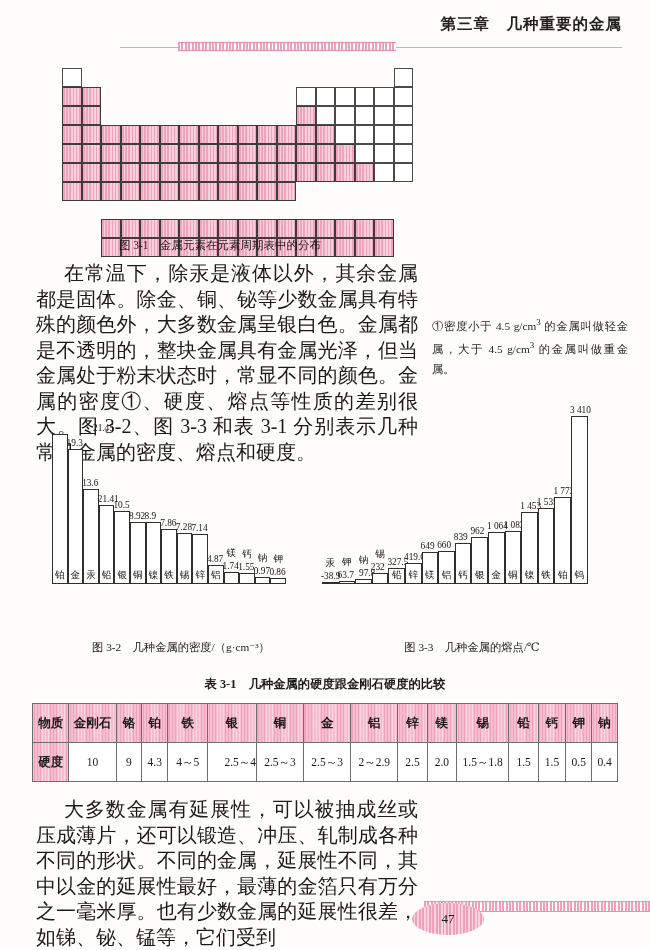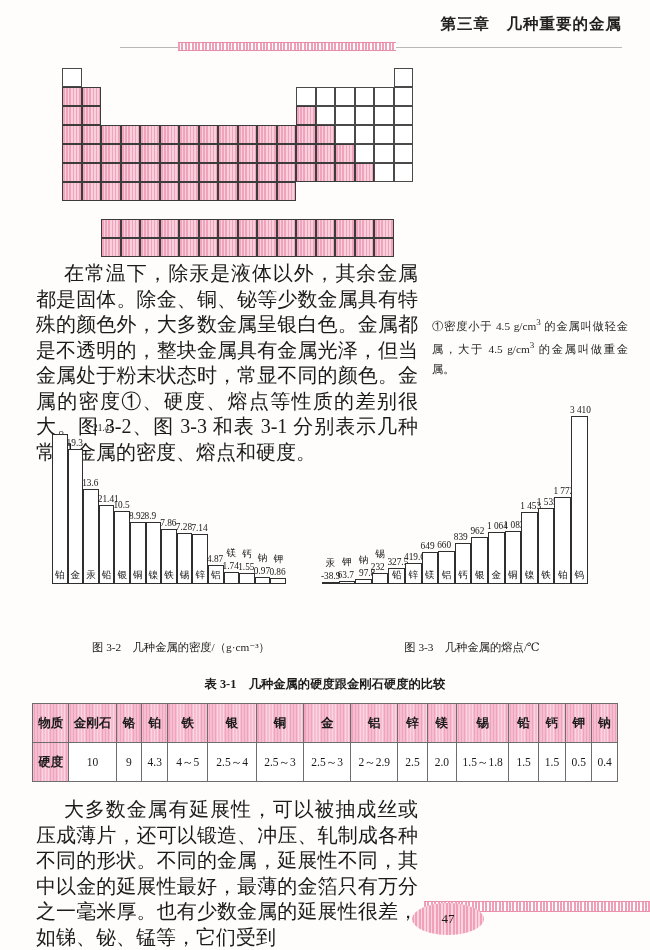--- a/index.html
+++ b/index.html
@@ -363,20 +363,21 @@
       <div class="pt-cell metal" style="left: 156px; top: 170px; width: 19.5px; height: 19px;"></div>
       <div class="pt-cell metal" style="left: 175.5px; top: 170px; width: 19.5px; height: 19px;"></div>
       <div class="pt-cell metal" style="left: 195px; top: 170px; width: 19.5px; height: 19px;"></div>
       <div class="pt-cell metal" style="left: 214.5px; top: 170px; width: 19.5px; height: 19px;"></div>
       <div class="pt-cell metal" style="left: 234px; top: 170px; width: 19.5px; height: 19px;"></div>
       <div class="pt-cell metal" style="left: 253.5px; top: 170px; width: 19.5px; height: 19px;"></div>
       <div class="pt-cell metal" style="left: 273px; top: 170px; width: 19.5px; height: 19px;"></div>
       <div class="pt-cell metal" style="left: 292.5px; top: 170px; width: 19.5px; height: 19px;"></div>
       <div class="pt-cell metal" style="left: 312px; top: 170px; width: 19.5px; height: 19px;"></div>
     </div>
+  <div class="fig-caption" id="cap-ptable">图 3-1　金属元素在元素周期表中的分布</div>
 
   <div class="body-para" id="para-1">在常温下，除汞是液体以外，其余金属都是固体。除金、铜、铋等少数金属具有特殊的颜色外，大多数金属呈银白色。金属都是不透明的，整块金属具有金属光泽，但当金属处于粉末状态时，常显不同的颜色。金属的密度①、硬度、熔点等性质的差别很大。图 3-2、图 3-3 和表 3-1 分别表示几种常见金属的密度、熔点和硬度。</div>
 
   <div class="footnote">
     <span>①</span><span>密度小于 4.5 g/cm</span><sup>3</sup><span> 的金属叫做轻金属，大于 4.5 g/cm</span><sup>3</sup><span> 的金属叫做重金属。</span>
   </div>
 
   <div class="chart" id="chart-density">
     <div class="chart-plot">
         <div class="bar" style="left: 0px; width: 15.6px; height: 150px; bottom: 36px;"></div>
@@ -502,21 +503,21 @@
           <td style="width: 4.673%;">钙</td>
           <td style="width: 4.361%;">钾</td>
           <td style="width: 4.361%;">钠</td>
         </tr>
         <tr class="row-body">
           <td class="rowhdr" style="width: 6.231%;">硬度</td>
           <td style="width: 8.1%;">10</td>
           <td style="width: 4.361%;">9</td>
           <td style="width: 4.361%;">4.3</td>
           <td style="width: 6.854%;">4～5</td>
-          <td style="width: 8.411%;">2.5～4</td>
+          <td style="width: 8.411%; text-align: right;">2.5～4</td>
           <td style="width: 8.1%;">2.5～3</td>
           <td style="width: 8.1%;">2.5～3</td>
           <td style="width: 8.1%;">2～2.9</td>
           <td style="width: 4.984%;">2.5</td>
           <td style="width: 4.984%;">2.0</td>
           <td style="width: 9.034%;">1.5～1.8</td>
           <td style="width: 4.984%;">1.5</td>
           <td style="width: 4.673%;">1.5</td>
           <td style="width: 4.361%;">0.5</td>
           <td style="width: 4.361%;">0.4</td>

